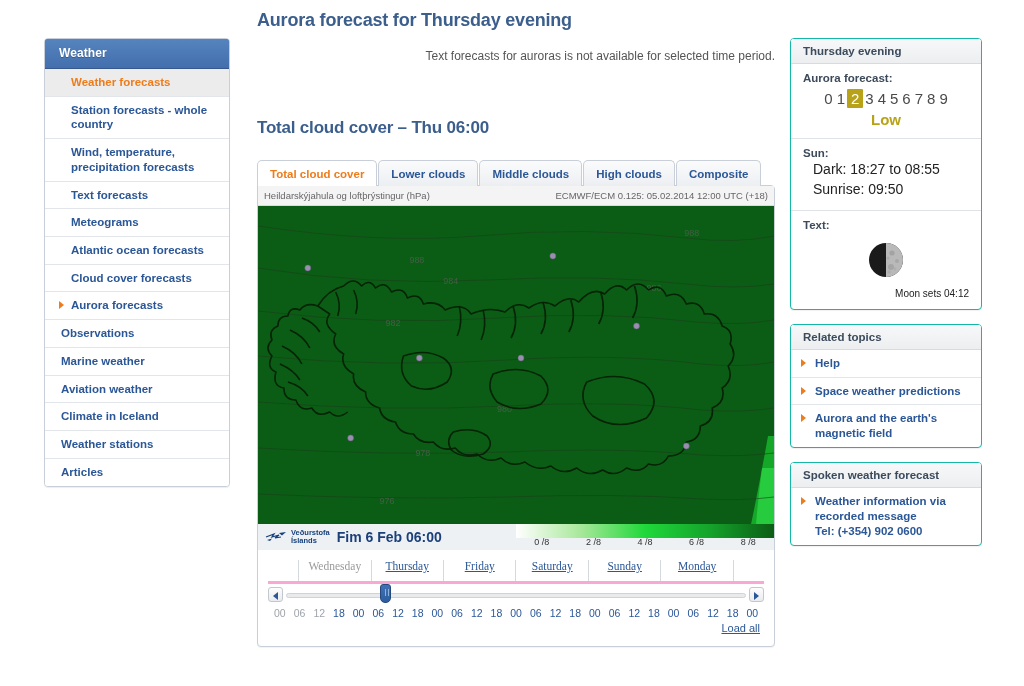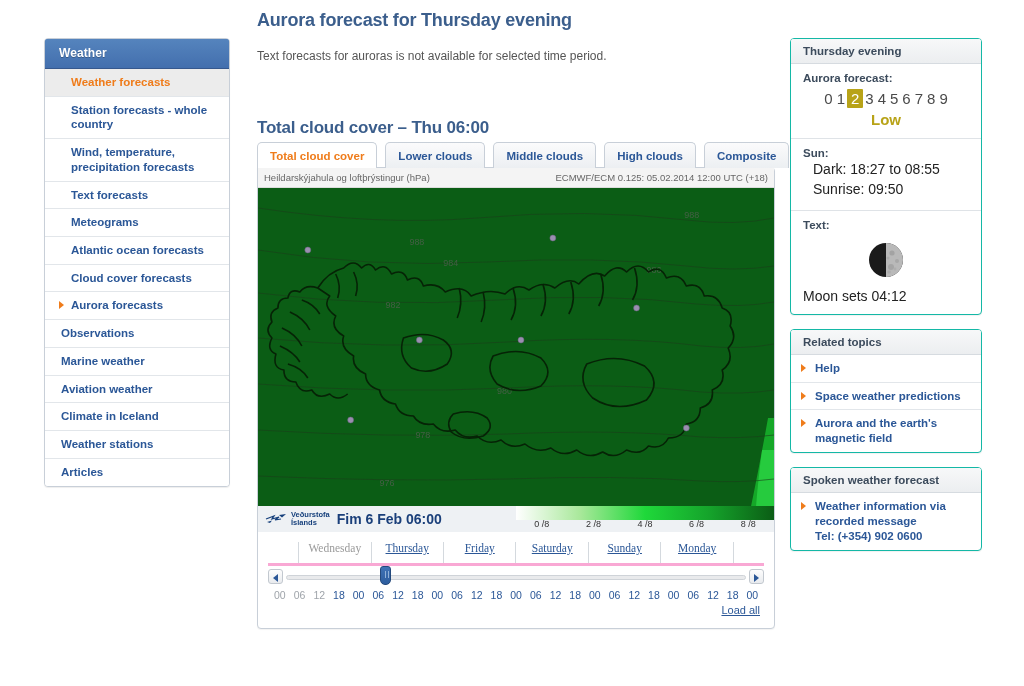--- a/index.html
+++ b/index.html
@@ -63,32 +63,32 @@
   .nav-item.grp { padding-left: 16px; }
   .nav-item:last-child { border-bottom: none; }
 
   
   .main { position: absolute; left: 245px; top: 0; width: 530px; padding-left: 12px; }
   .page-title {
     font-size: 18px; font-weight: bold; color: #3b5e8c;
     margin: 10px 0 0 0; padding: 0;
     letter-spacing: -.2px;
   }
-  .intro-text { font-size: 12px; color: #555; margin-top: 18px; }
+  .intro-text { font-size: 12px; color: #555; margin-top: 18px; text-align: right; }
 
   .section-title {
     font-size: 17px; font-weight: bold; color: #3b5e8c;
     margin-top: 55px; letter-spacing: -.2px;
   }
 
   
   .tabs {
-    margin-top: 4px;
+    margin-top: 22px;
     display: flex;
-    gap: 8px;
+    gap: 1px;
     position: relative;
     z-index: 3;
   }
   .tab {
     border: 1px solid #c8cfd8;
     border-bottom: none;
     border-radius: 5px 5px 0 0;
     background: #f2f4f6;
     background-image: linear-gradient(to bottom,#fbfbfc 0%, #eceff2 100%);
     color: #2b5797;
@@ -236,21 +236,21 @@
   .scale .hit {
     background: #b8a318; color: #fff; font-weight: normal;
     padding: 1px 4px; border-radius: 1px;
   }
   .lowline {
     text-align: center; color: #b8a318; font-weight: bold; font-size: 15px;
     margin-top: 4px;
   }
   .sunline { font-size: 14px; color: #222; margin-left: 10px; line-height: 1.45; }
   .moon-wrap { text-align: center; margin-top: 10px; }
-  .moonline { text-align: left; font-size: 14px; color: #222; margin-top: 6px; }
+  .moonline { text-align: right; font-size: 10px; color: #222; margin-top: 6px; }
   .link-row {
     display: flex; gap: 9px; align-items: flex-start;
     padding: 6px 10px 6px 10px;
     border-bottom: 1px solid #e2e6ea;
     font-size: 11.5px; font-weight: bold; color: #2b5797;
     cursor: pointer; line-height: 1.3;
   }
   .link-row:last-child { border-bottom: none; }
   .link-row .bul {
     width: 0; height: 0; margin-top: 3px; flex: none;

